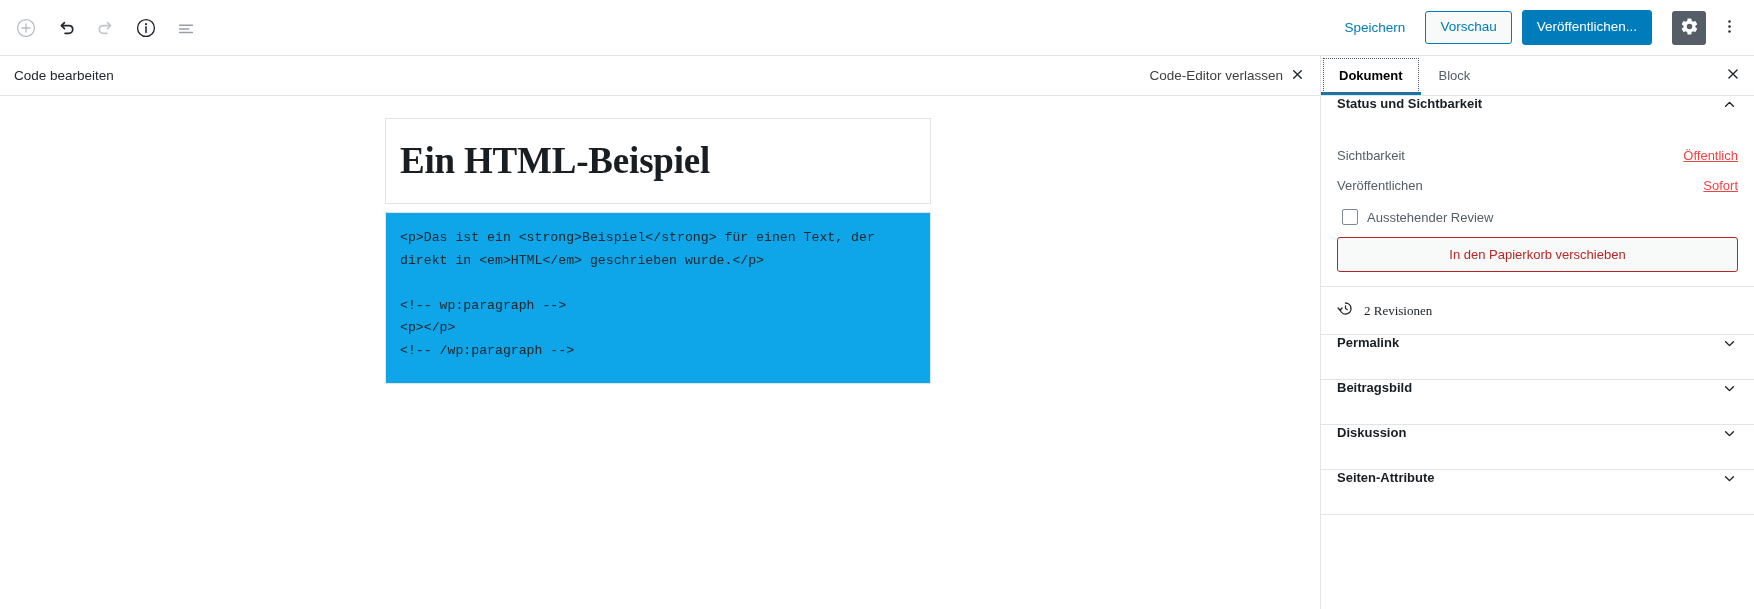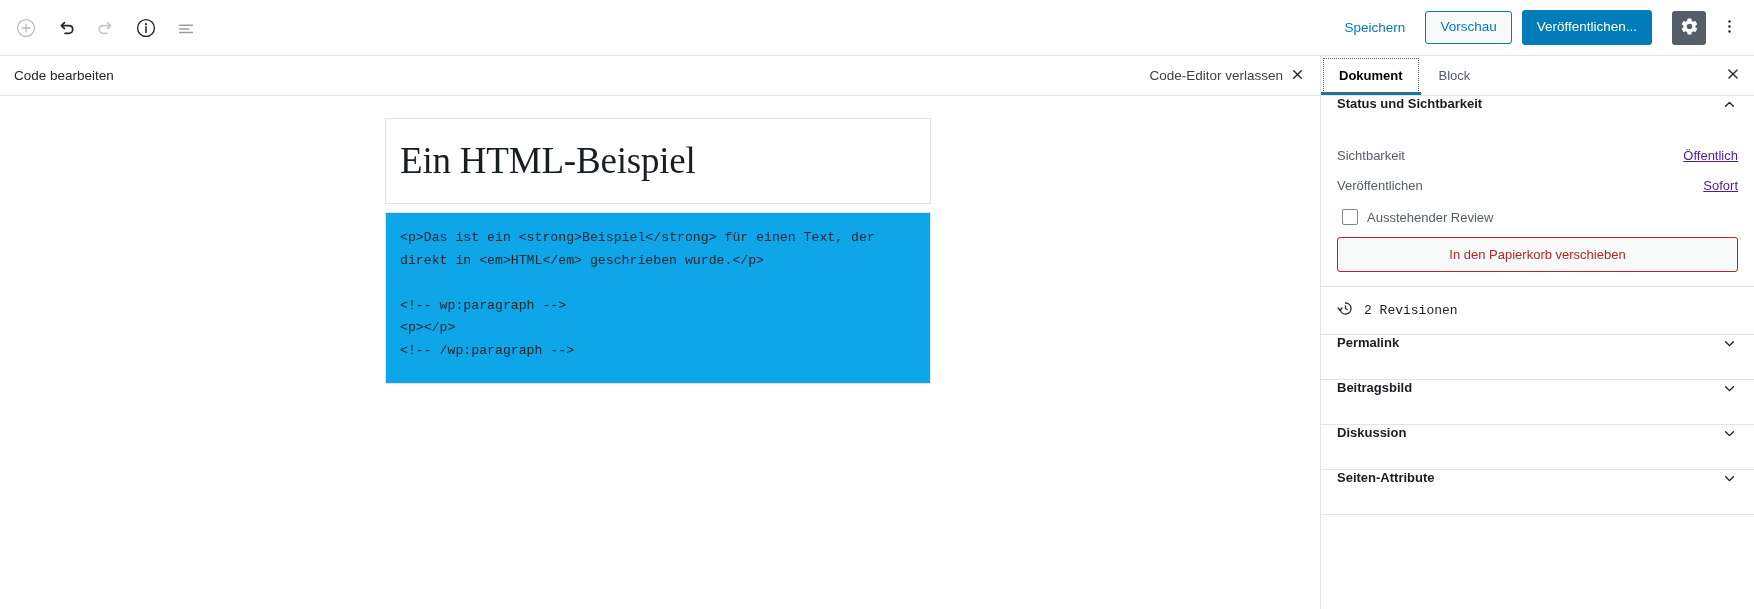--- a/index.html
+++ b/index.html
@@ -172,21 +172,21 @@
   .title-box {
     border: 1px solid #e2e4e7;
     background: #ffffff;
     padding: 20px 14px 20px 14px;
     margin-bottom: 8px;
   }
 
   .doc-title {
     font-family: "Liberation Serif", serif;
     font-size: 37px;
-    font-weight: 400;
+    font-weight: 700;
     color: #191e23;
     line-height: 1.2;
     letter-spacing: -0.2px;
   }
 
   .code-box {
     border: 1px solid #e2e4e7;
     background: #0ea5e9;
     padding: 14px;
     min-height: 172px;
@@ -296,21 +296,21 @@
     min-height: 30px;
   }
 
   .row-label {
     font-size: 13px;
     color: #555d66;
   }
 
   .row-link {
     font-size: 13px;
-    color: #4c1d95;
+    color: #ef4444;
     text-decoration: underline;
     background: none;
     border: none;
     cursor: pointer;
     padding: 0;
     font-family: "Liberation Sans", sans-serif;
   }
 
   .cb-row {
     display: flex;
@@ -351,21 +351,21 @@
 
   .revisions {
     display: flex;
     align-items: center;
     gap: 10px;
     padding: 13px 16px;
     background: transparent;
     border: none;
     width: 100%;
     cursor: pointer;
-    font-family: Liberation Mono, monospace;
+    font-family: Liberation Serif, serif;
   }
 
   .revisions-label {
     font-size: 13px;
     color: #191e23;
   }
 </style>
 </head>
 <body>
 

